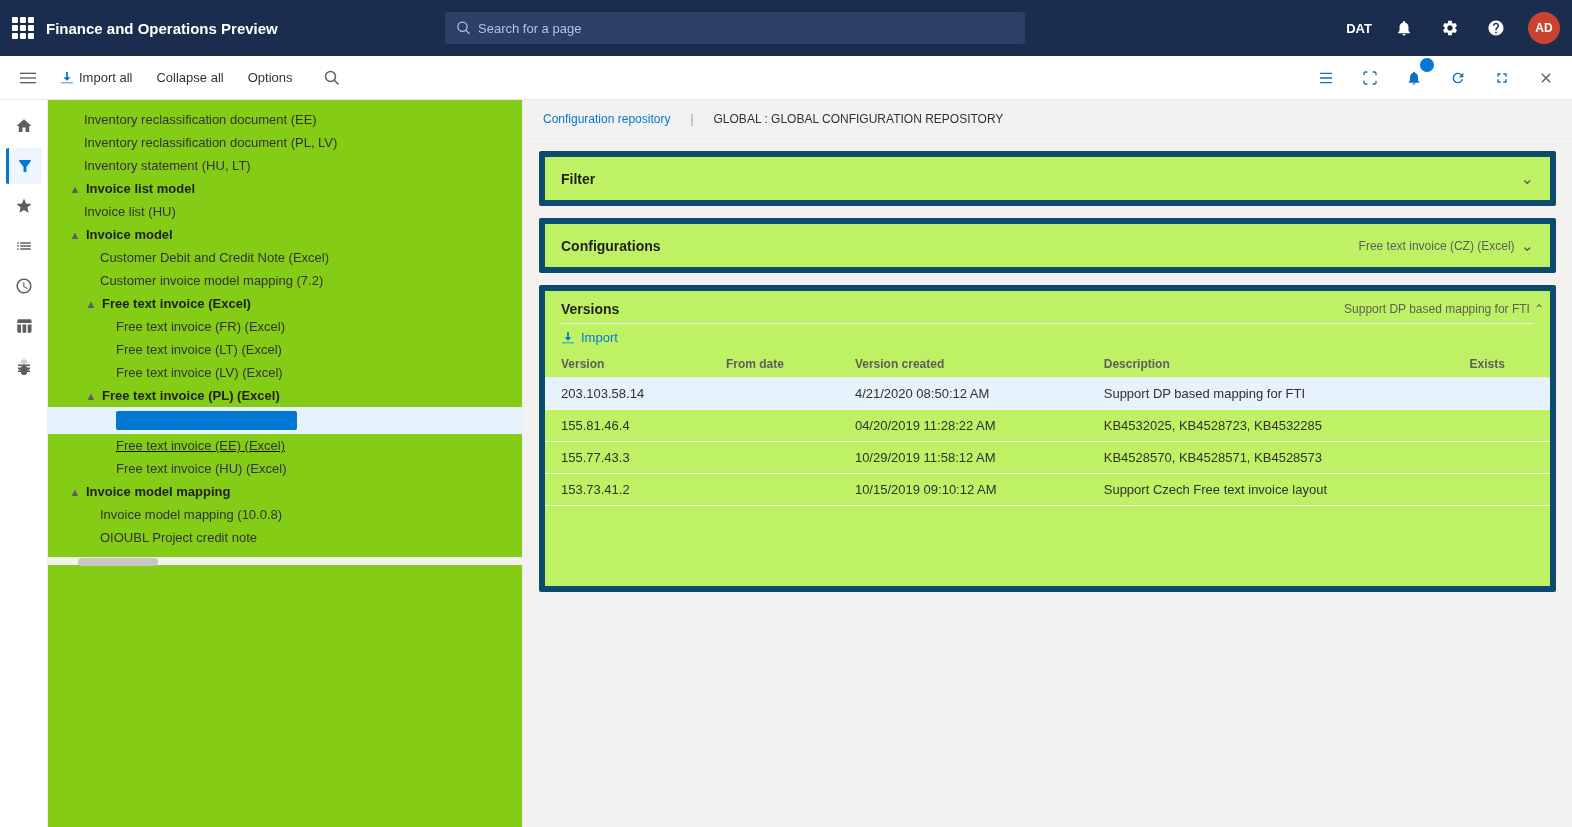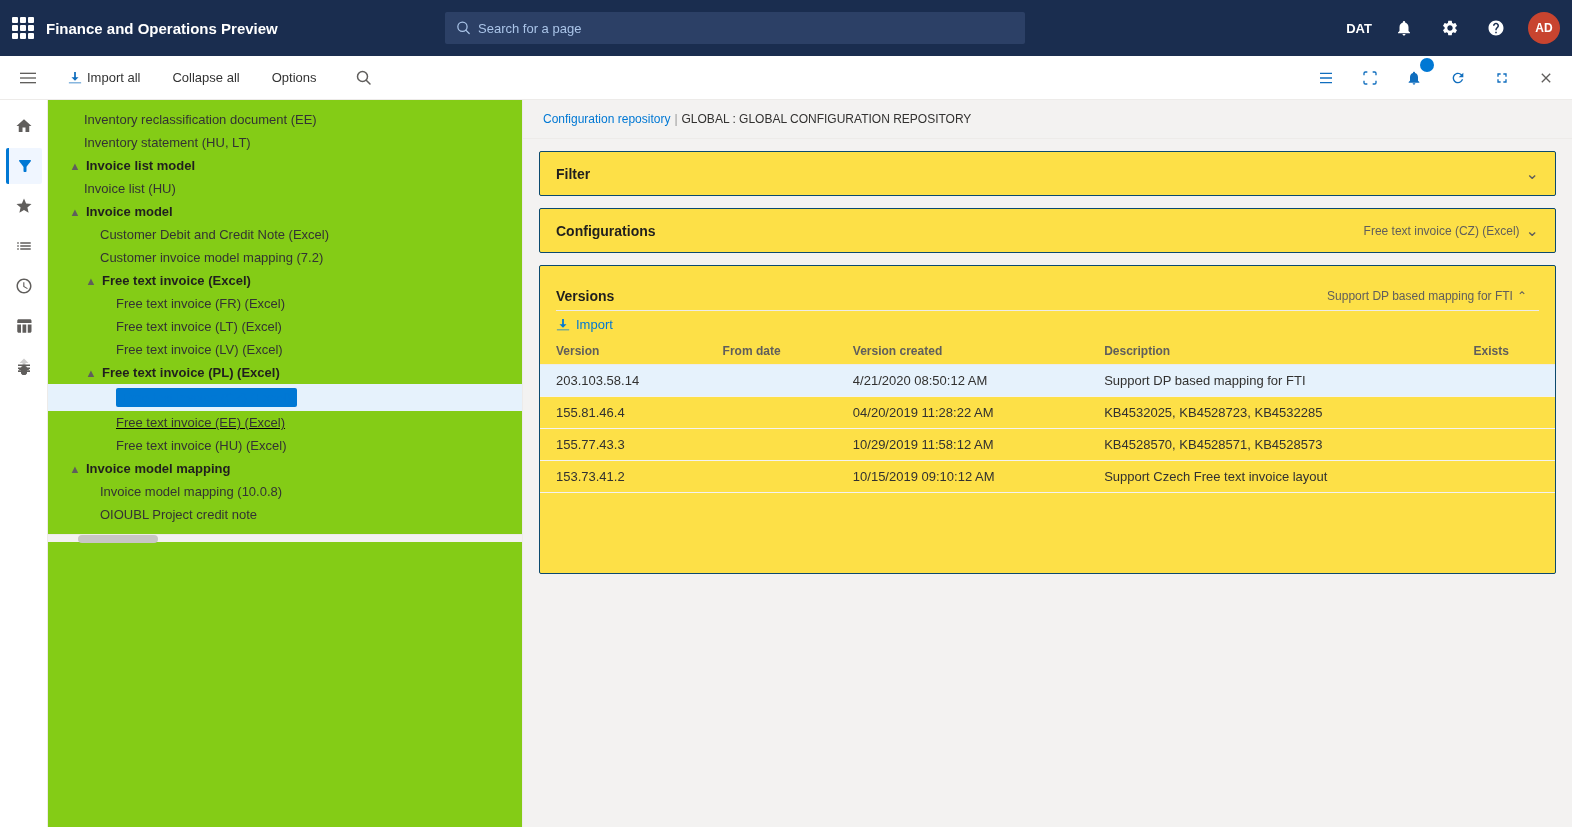--- a/index.html
+++ b/index.html
@@ -104,21 +104,21 @@
       cursor: pointer;
     }
 
     
     .toolbar {
       background: #fff;
       height: 44px;
       display: flex;
       align-items: center;
       padding: 0 12px;
-      gap: 16px;
+      gap: 8px;
       border-bottom: 1px solid #edebe9;
     }
     .toolbar-btn {
       display: flex;
       align-items: center;
       gap: 5px;
       padding: 4px 8px;
       cursor: pointer;
       color: #333;
       font-size: 13px;
@@ -199,40 +199,40 @@
       flex: 1;
       overflow-y: auto;
       background: #f3f2f1;
       padding: 0;
     }
     .breadcrumb-bar {
       background: #f3f2f1;
       padding: 12px 20px;
       display: flex;
       align-items: flex-start;
-      gap: 4px;
+      gap: 20px;
       font-size: 12px;
       color: #605e5c;
       border-bottom: 1px solid #edebe9;
     }
     .breadcrumb-bar .bc-link {
       color: #0078d4;
       cursor: pointer;
     }
     .breadcrumb-bar .bc-sep { color: #999; }
     .breadcrumb-bar .bc-current {
       color: #323130;
       font-weight: 500;
     }
 
     
     .card {
-      background: #fde047;
+      background: #bef264;
       margin: 12px 16px 0 16px;
-      border: 1px solid #0c4a6e;
+      border: 6px solid #0c4a6e;
       border-radius: 2px;
     }
     .card-header {
       display: flex;
       align-items: center;
       justify-content: space-between;
       padding: 12px 16px;
       cursor: pointer;
     }
     .card-header h3 {
@@ -243,22 +243,21 @@
     .card-header .chevron { color: #605e5c; font-size: 16px; }
 
     
     .versions-card {
       margin: 12px 16px;
     }
     .versions-header {
       display: flex;
       align-items: center;
       justify-content: space-between;
-      padding: 10px 28px 6px 16px;
-      margin-top: 12px;
+      padding: 10px 6px 6px 16px;
     }
     .versions-header h3 {
       font-size: 14px;
       font-weight: 600;
       color: #201f1e;
     }
     .versions-label {
       font-size: 12px;
       color: #605e5c;
       display: flex;
@@ -445,20 +444,23 @@
           <rect x="4" y="18" width="16" height="2"></rect>
           <rect x="4" y="10" width="16" height="2"></rect>
         </svg>
     </div>
   </div>
 
   <div class="tree-panel">
 
     <div class="tree-item indent-2">
       <span class="tree-leaf">Inventory reclassification document (EE)</span>
+    </div>
+    <div class="tree-item indent-2">
+      <span class="tree-leaf">Inventory reclassification document (PL, LV)</span>
     </div>
     <div class="tree-item indent-2">
       <span class="tree-leaf">Inventory statement (HU, LT)</span>
     </div>
 
     <div class="tree-item indent-1">
       <span class="tree-toggle">▲</span>
       <span class="tree-category">Invoice list model</span>
     </div>
     <div class="tree-item indent-3" style="padding-left: 36px;">

